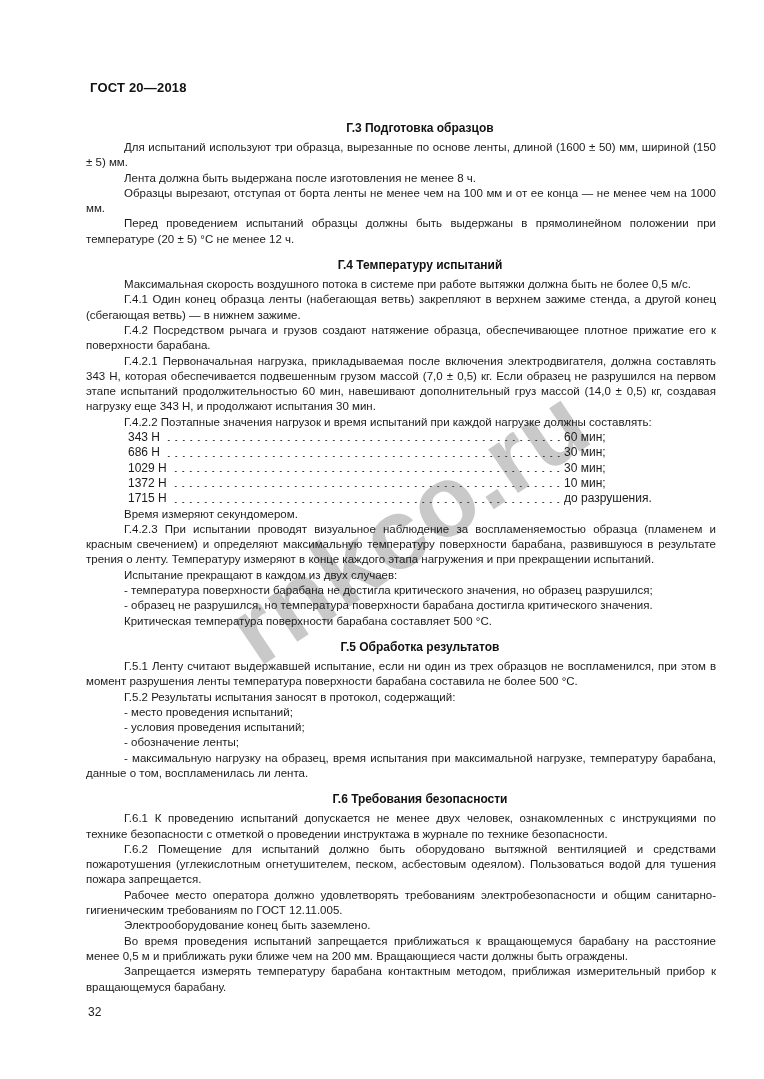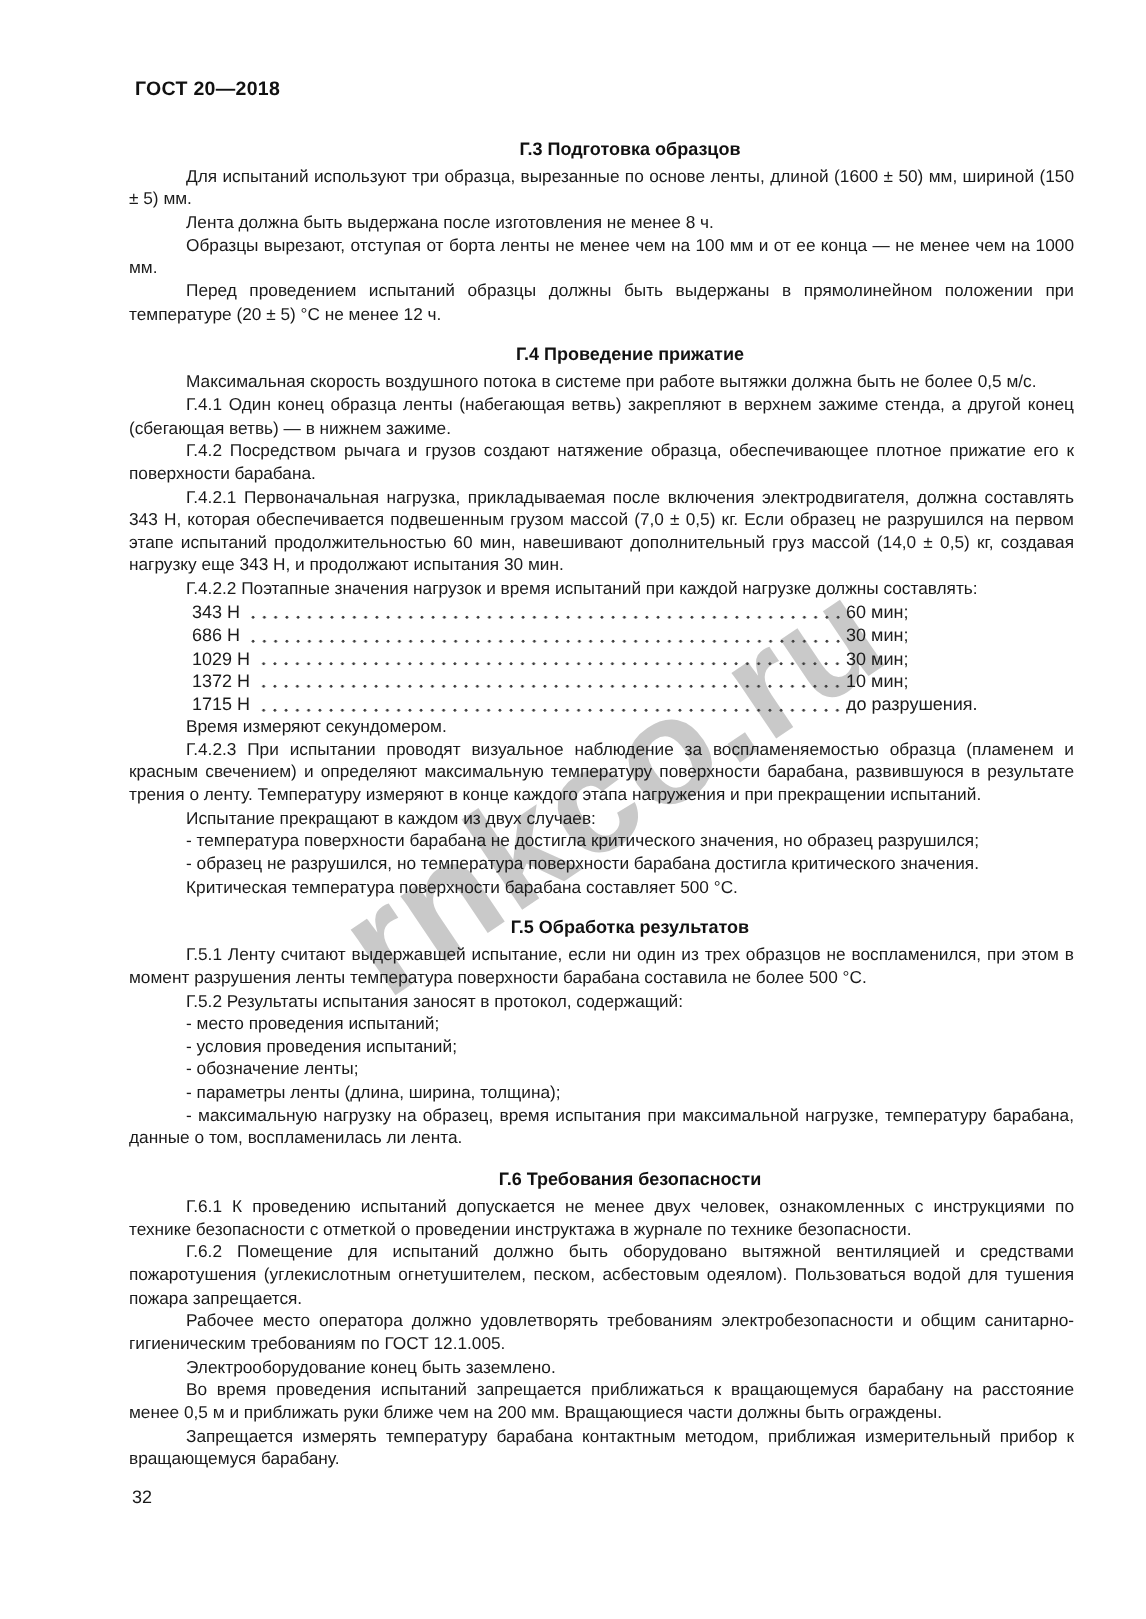--- a/index.html
+++ b/index.html
@@ -26,21 +26,21 @@
     letter-spacing: 1px;
     color: #9e9e9e;
     opacity: 0.55;
     z-index: 0;
     white-space: nowrap;
     user-select: none;
   }
   .content {
     position: absolute;
     left: 86px;
-    top: 51px;
+    top: 80px;
     width: 630px;
     z-index: 1;
   }
   .doc-header {
     font-weight: 700;
     font-size: 13px;
     color: #111;
     margin: 0 0 0 4px;
     letter-spacing: 0.2px;
   }
@@ -94,21 +94,21 @@
     <div class="doc-header">ГОСТ 20—2018</div>
     <div id="sections">
         <div class="section">
           <div class="section-heading">Г.3 Подготовка образцов</div>
           <p class="para">Для испытаний используют три образца, вырезанные по основе ленты, длиной (1600 ± 50) мм, шириной (150 ± 5) мм.</p>
           <p class="para">Лента должна быть выдержана после изготовления не менее 8 ч.</p>
           <p class="para">Образцы вырезают, отступая от борта ленты не менее чем на 100 мм и от ее конца — не менее чем на 1000 мм.</p>
           <p class="para">Перед проведением испытаний образцы должны быть выдержаны в прямолинейном положении при температуре (20 ± 5) °С не менее 12 ч.</p>
         </div>
         <div class="section">
-          <div class="section-heading">Г.4 Проведение прижатие</div>
+          <div class="section-heading">Г.4 Температуру испытаний</div>
           <p class="para">Максимальная скорость воздушного потока в системе при работе вытяжки должна быть не более 0,5 м/с.</p>
           <p class="para">Г.4.1 Один конец образца ленты (набегающая ветвь) закрепляют в верхнем зажиме стенда, а другой конец (сбегающая ветвь) — в нижнем зажиме.</p>
           <p class="para">Г.4.2 Посредством рычага и грузов создают натяжение образца, обеспечивающее плотное прижатие его к поверхности барабана.</p>
           <p class="para">Г.4.2.1 Первоначальная нагрузка, прикладываемая после включения электродвигателя, должна составлять 343 Н, которая обеспечивается подвешенным грузом массой (7,0 ± 0,5) кг. Если образец не разрушился на первом этапе испытаний продолжительностью 60 мин, навешивают дополнительный груз массой (14,0 ± 0,5) кг, создавая нагрузку еще 343 Н, и продолжают испытания 30 мин.</p>
           <p class="para">Г.4.2.2 Поэтапные значения нагрузок и время испытаний при каждой нагрузке должны составлять:</p>
           <div class="leader-row">
             <span class="leader-label">343 Н</span>
             <span class="leader-dots"></span>
             <span class="leader-value">60 мин;</span>
           </div>
@@ -139,28 +139,27 @@
           <p class="para">- образец не разрушился, но температура поверхности барабана достигла критического значения.</p>
           <p class="para">Критическая температура поверхности барабана составляет 500 °С.</p>
         </div>
         <div class="section">
           <div class="section-heading">Г.5 Обработка результатов</div>
           <p class="para">Г.5.1 Ленту считают выдержавшей испытание, если ни один из трех образцов не воспламенился, при этом в момент разрушения ленты температура поверхности барабана составила не более 500 °С.</p>
           <p class="para">Г.5.2 Результаты испытания заносят в протокол, содержащий:</p>
           <p class="para">- место проведения испытаний;</p>
           <p class="para">- условия проведения испытаний;</p>
           <p class="para">- обозначение ленты;</p>
-          <p class="para">- параметры ленты (длина, ширина, толщина);</p>
           <p class="para">- максимальную нагрузку на образец, время испытания при максимальной нагрузке, температуру барабана, данные о том, воспламенилась ли лента.</p>
         </div>
         <div class="section">
           <div class="section-heading">Г.6 Требования безопасности</div>
           <p class="para">Г.6.1 К проведению испытаний допускается не менее двух человек, ознакомленных с инструкциями по технике безопасности с отметкой о проведении инструктажа в журнале по технике безопасности.</p>
           <p class="para">Г.6.2 Помещение для испытаний должно быть оборудовано вытяжной вентиляцией и средствами пожаротушения (углекислотным огнетушителем, песком, асбестовым одеялом). Пользоваться водой для тушения пожара запрещается.</p>
-          <p class="para">Рабочее место оператора должно удовлетворять требованиям электробезопасности и общим санитарно-гигиеническим требованиям по ГОСТ 12.1.005.</p>
+          <p class="para">Рабочее место оператора должно удовлетворять требованиям электробезопасности и общим санитарно-гигиеническим требованиям по ГОСТ 12.11.005.</p>
           <p class="para">Электрооборудование конец быть заземлено.</p>
           <p class="para">Во время проведения испытаний запрещается приближаться к вращающемуся барабану на расстояние менее 0,5 м и приближать руки ближе чем на 200 мм. Вращающиеся части должны быть ограждены.</p>
           <p class="para">Запрещается измерять температуру барабана контактным методом, приближая измерительный прибор к вращающемуся барабану.</p>
         </div>
       </div>
     <div class="page-number">32</div>
   </div>
 </div>
 
 </body></html>

